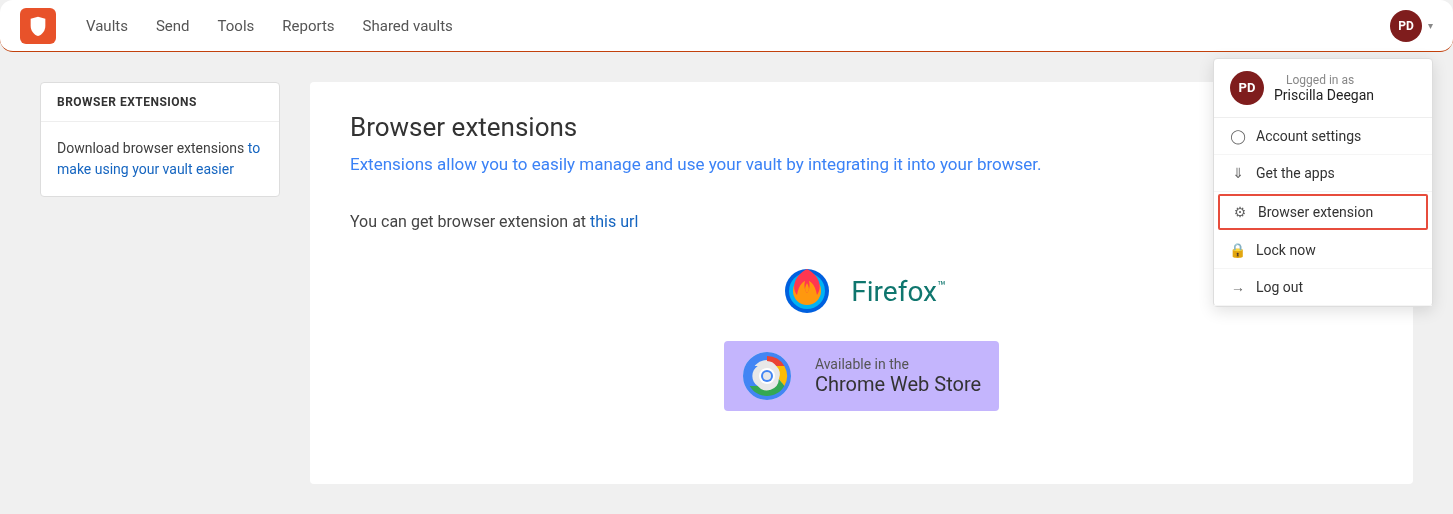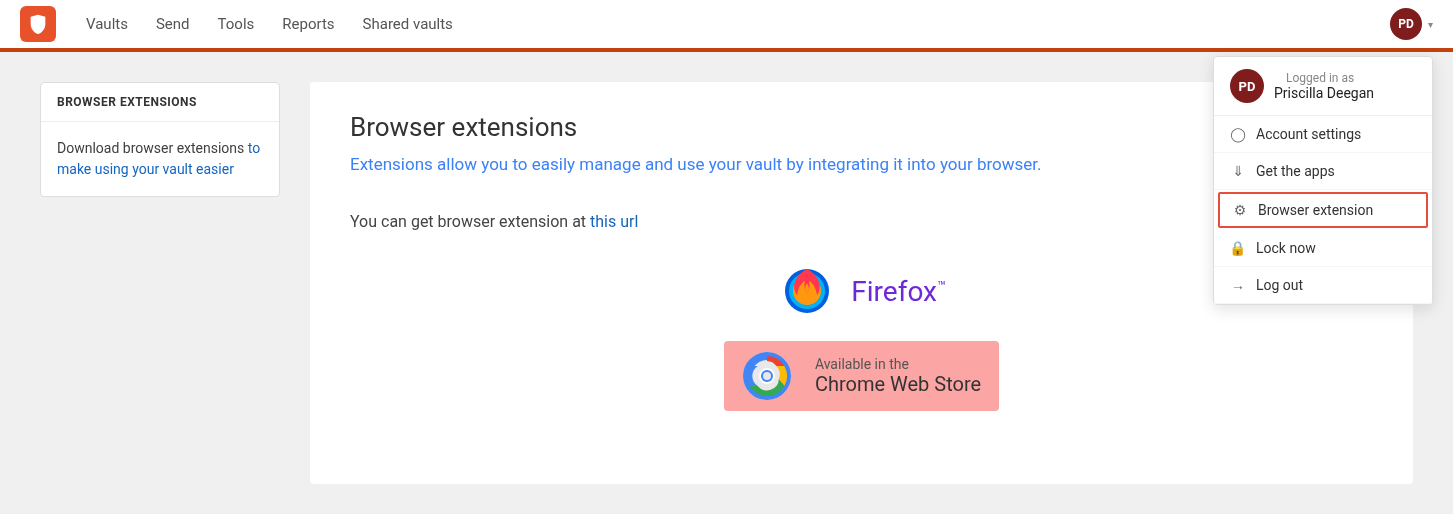--- a/index.html
+++ b/index.html
@@ -10,23 +10,24 @@
       position: relative;
     }
 
     
     .topnav {
       background: #fff;
       display: flex;
       align-items: center;
       padding: 0 20px;
       height: 52px;
-      border-bottom: 4px solid #c2410c;
+      border-bottom: 1px solid #c2410c;
       position: relative;
       z-index: 10;
+      border-radius: 13px;
     }
     .logo-wrap {
       display: flex;
       align-items: center;
       margin-right: 30px;
     }
     .logo-icon {
       width: 36px;
       height: 36px;
       background: #e8522a;
@@ -214,29 +215,29 @@
       align-items: center;
       gap: 14px;
     }
     .firefox-icon {
       width: 60px;
       height: 60px;
       position: relative;
     }
     .firefox-name {
       font-size: 28px;
-      color: #6d28d9;
+      color: #0f766e;
       font-weight: 400;
     }
     .firefox-name .tm { font-size: 14px; vertical-align: super; }
     .chrome-row {
       display: flex;
       align-items: center;
       gap: 23px;
-      background: #fca5a5;
+      background: #c4b5fd;
       padding: 10px 18px;
       border-radius: 4px;
     }
     .chrome-icon {
       width: 50px;
       height: 50px;
     }
     .chrome-text {
       display: flex;
       flex-direction: column;

